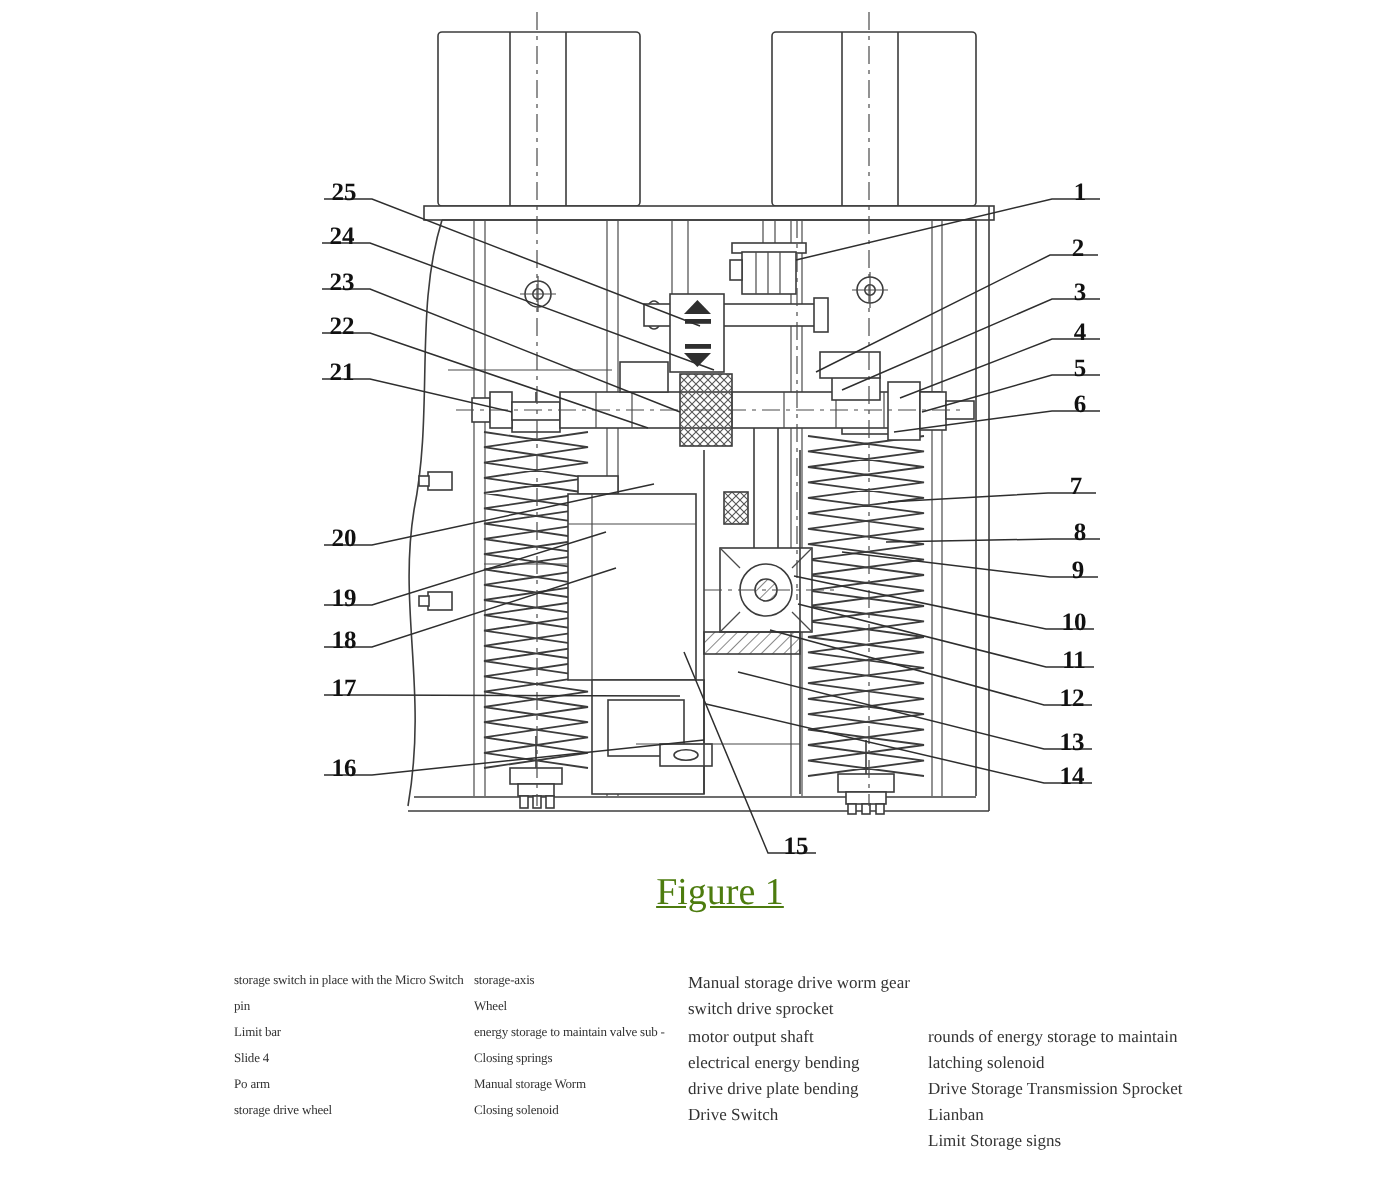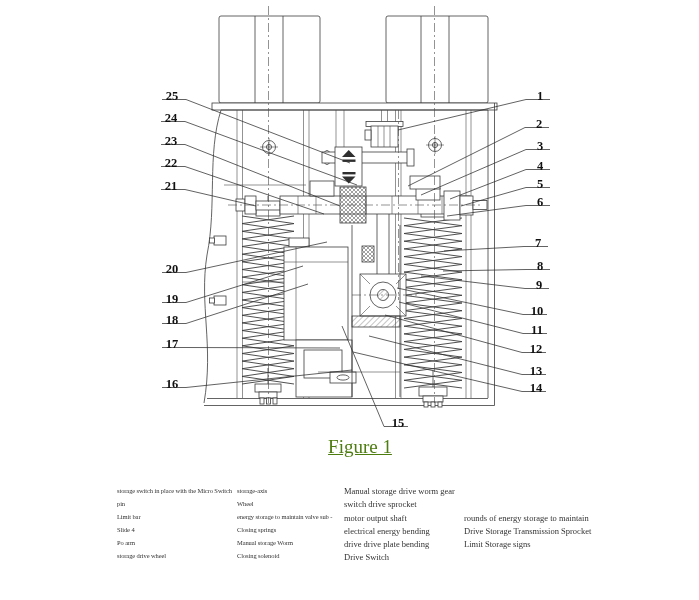--- a/index.html
+++ b/index.html
@@ -276,16 +276,18 @@
   <div class="legend-col" id="lc2">
       <div class="legend-item">Manual storage drive worm gear</div>
       <div class="legend-item">switch drive sprocket</div>
       <div class="legend-item">motor output shaft</div>
       <div class="legend-item">electrical energy bending</div>
       <div class="legend-item">drive drive plate bending</div>
       <div class="legend-item">Drive Switch</div>
     </div>
   <div class="legend-col" id="lc3">
       <div class="legend-item">rounds of energy storage to maintain</div>
+      <div class="legend-item">latching solenoid</div>
       <div class="legend-item">Drive Storage Transmission Sprocket</div>
+      <div class="legend-item">Lianban</div>
       <div class="legend-item">Limit Storage signs</div>
     </div>
 </div>
 
 </body></html>

